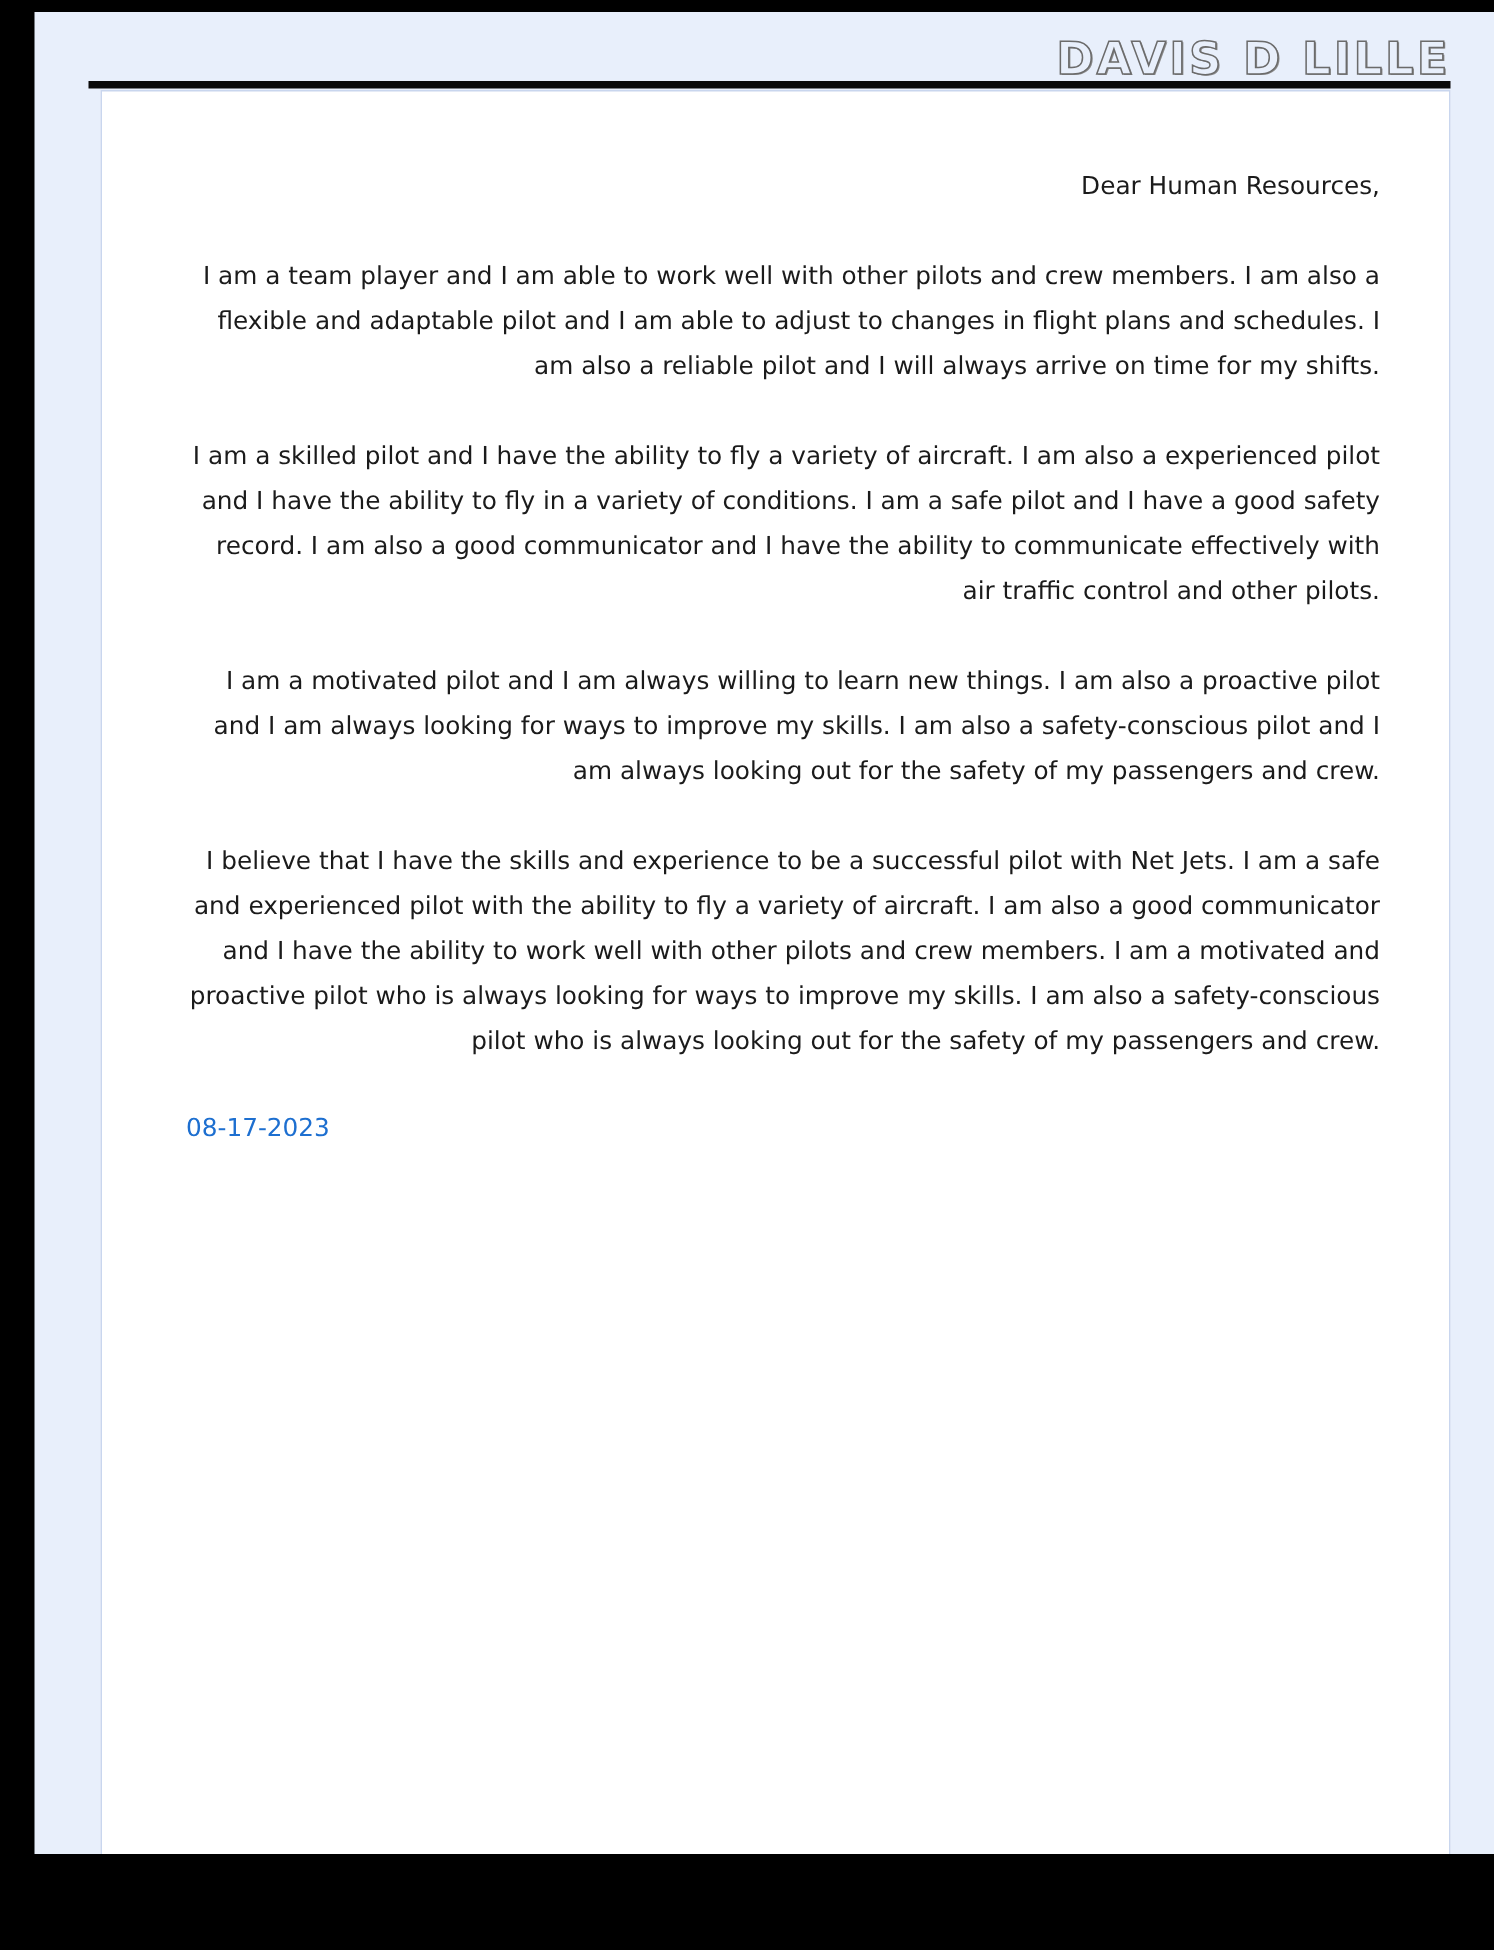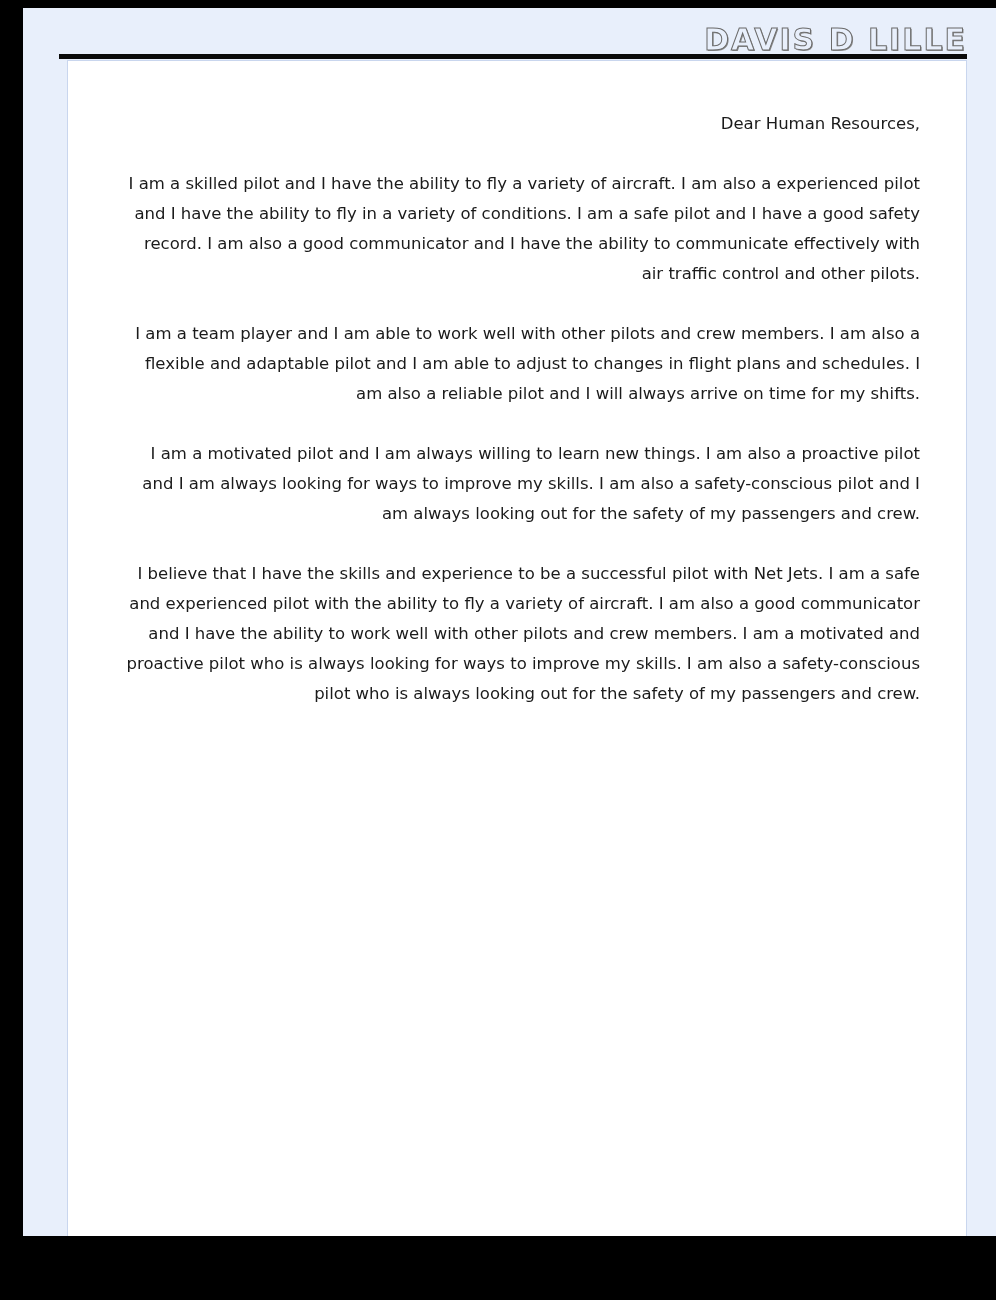--- a/index.html
+++ b/index.html
@@ -103,23 +103,24 @@
 
   <div class="header">
     <div class="header-name">DAVIS D LILLE</div>
   </div>
   <div class="header-rule"></div>
 
   <div class="sheet">
 
     <div class="letter">
       <p class="para">Dear Human Resources,</p>
+      <p class="para">I am a team player and I am able to work well with other pilots and crew members. I am also a flexible and adaptable pilot and I am able to adjust to changes in flight plans and schedules. I am also a reliable pilot and I will always arrive on time for my shifts.</p>
       <p class="para">I am a skilled pilot and I have the ability to fly a variety of aircraft. I am also a experienced pilot and I have the ability to fly in a variety of conditions. I am a safe pilot and I have a good safety record. I am also a good communicator and I have the ability to communicate effectively with air traffic control and other pilots.</p>
-      <p class="para">I am a team player and I am able to work well with other pilots and crew members. I am also a flexible and adaptable pilot and I am able to adjust to changes in flight plans and schedules. I am also a reliable pilot and I will always arrive on time for my shifts.</p>
       <p class="para">I am a motivated pilot and I am always willing to learn new things. I am also a proactive pilot and I am always looking for ways to improve my skills. I am also a safety-conscious pilot and I am always looking out for the safety of my passengers and crew.</p>
       <p class="para">I believe that I have the skills and experience to be a successful pilot with Net Jets. I am a safe and experienced pilot with the ability to fly a variety of aircraft. I am also a good communicator and I have the ability to work well with other pilots and crew members. I am a motivated and proactive pilot who is always looking for ways to improve my skills. I am also a safety-conscious pilot who is always looking out for the safety of my passengers and crew.</p>
+      <p class="date">08-17-2023</p>
     </div>
 
     <div class="footer-brand">Lazyapply.com</div>
 
   </div>
 
 </div>
 
 </body></html>

